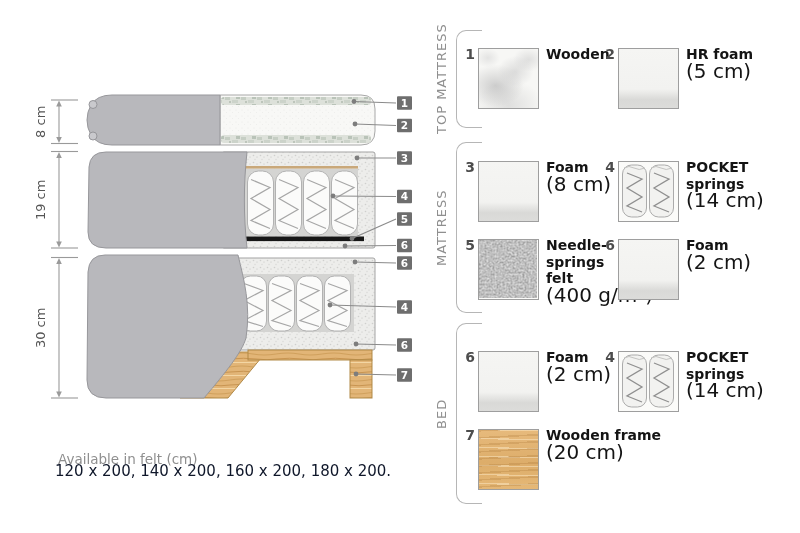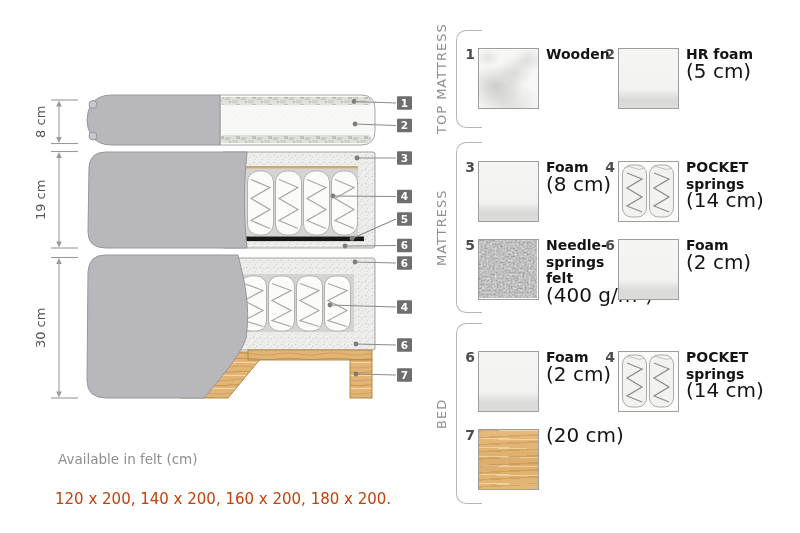--- a/index.html
+++ b/index.html
@@ -51,21 +51,21 @@
     background:
       repeating-linear-gradient(177deg, rgba(150,95,30,.20) 0 1.6px, rgba(150,95,30,0) 1.6px 7px),
       repeating-linear-gradient(181deg, rgba(255,240,210,.45) 0 1.2px, rgba(255,240,210,0) 1.2px 9px),
       linear-gradient(180deg,#e7ba7c,#ddad6a 55%,#e5b877);
   }
   .swatch-springs, .swatch-felt { background:#fbfbf9; padding:0; }
   .swatch svg { display:block; }
 
   
   .sizes-head { position:absolute; left:58px; top:451px; font-size:13.5px; color:#8f8f8f; }
-  .sizes-line { position:absolute; left:55px; top:490px; font-size:15px; color:#c2410c; }
+  .sizes-line { position:absolute; left:55px; top:462px; font-size:15px; color:#0f172a; }
 
   
   #diagram { position:absolute; left:0; top:0; }
   text.meas { font-size:13px; fill:#555; }
   text.tagnum { font-size:10.5px; font-weight:bold; fill:#ffffff; }
 </style>
 </head>
 <body>
 
 <svg id="diagram" width="430" height="533" viewBox="0 0 430 533" xmlns="http://www.w3.org/2000/svg">
@@ -355,15 +355,16 @@
     <div class="nm">POCKET</div>
     <div class="nm">springs</div>
     <div class="sz">(14 cm)</div>
   </div>
 </div>
 
 <div class="legend-item" style="left:460px;top:429px;">
   <span class="num">7</span>
   <div class="swatch swatch-wood"></div>
   <div class="caption">
+    <div class="nm">Wooden frame</div>
     <div class="sz">(20 cm)</div>
   </div>
 </div>
 
 </body></html>

